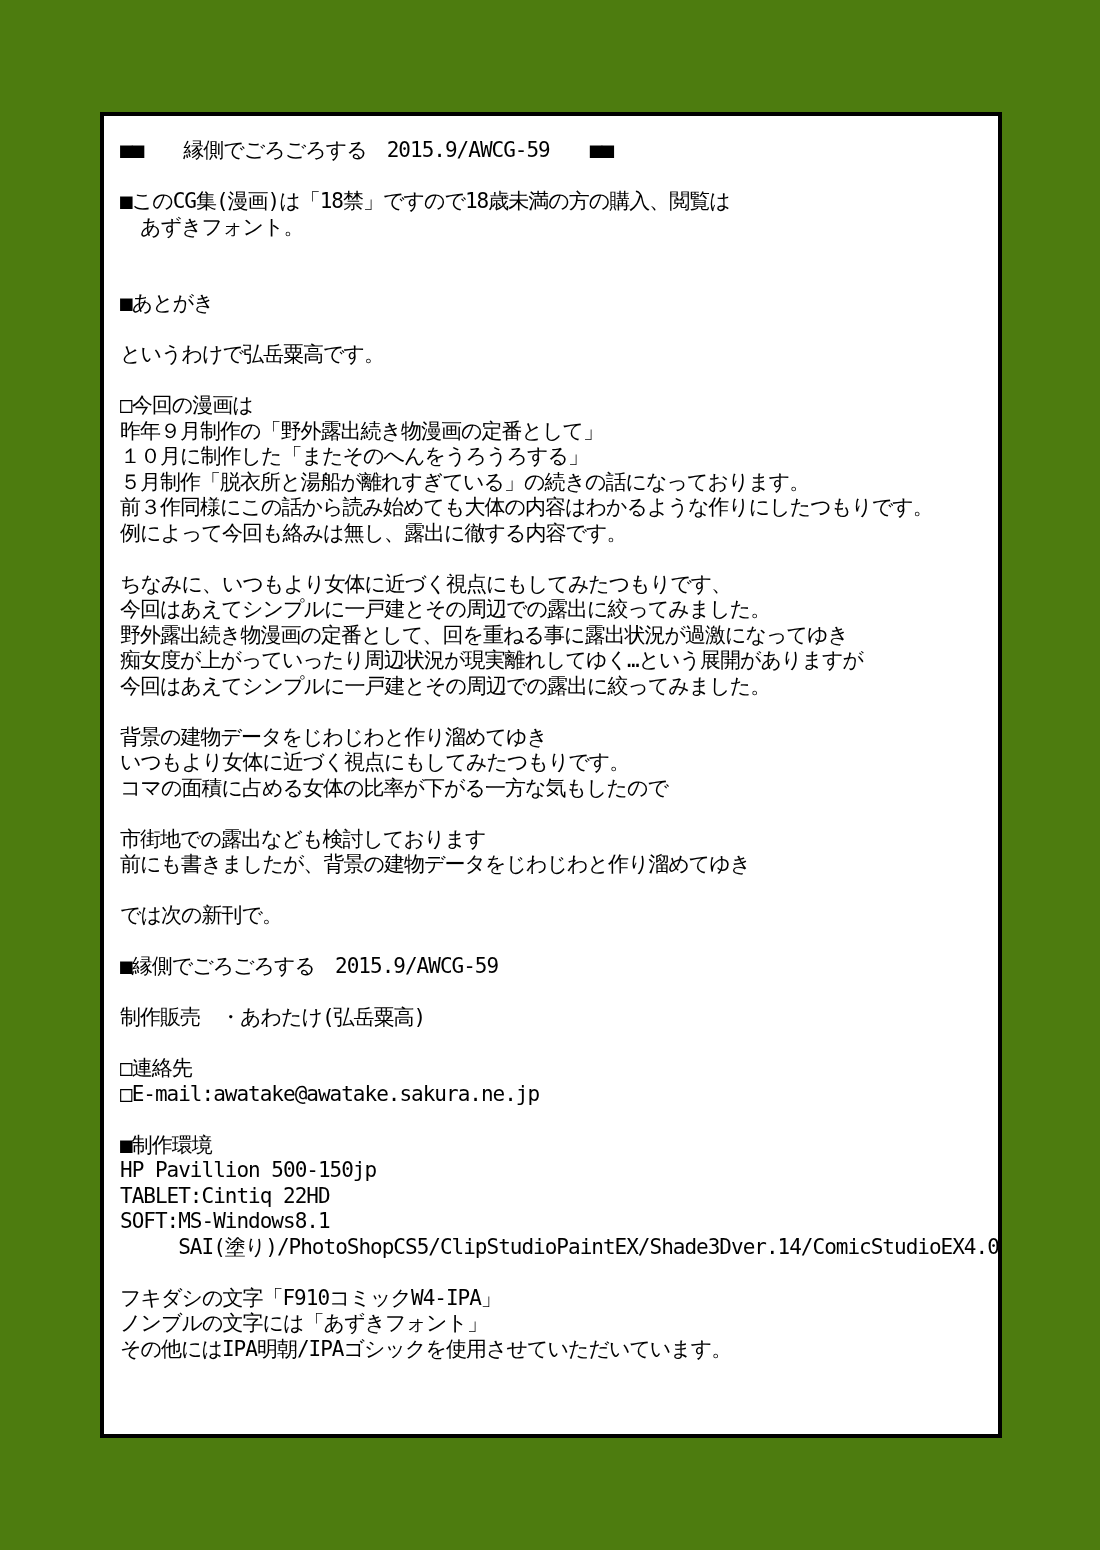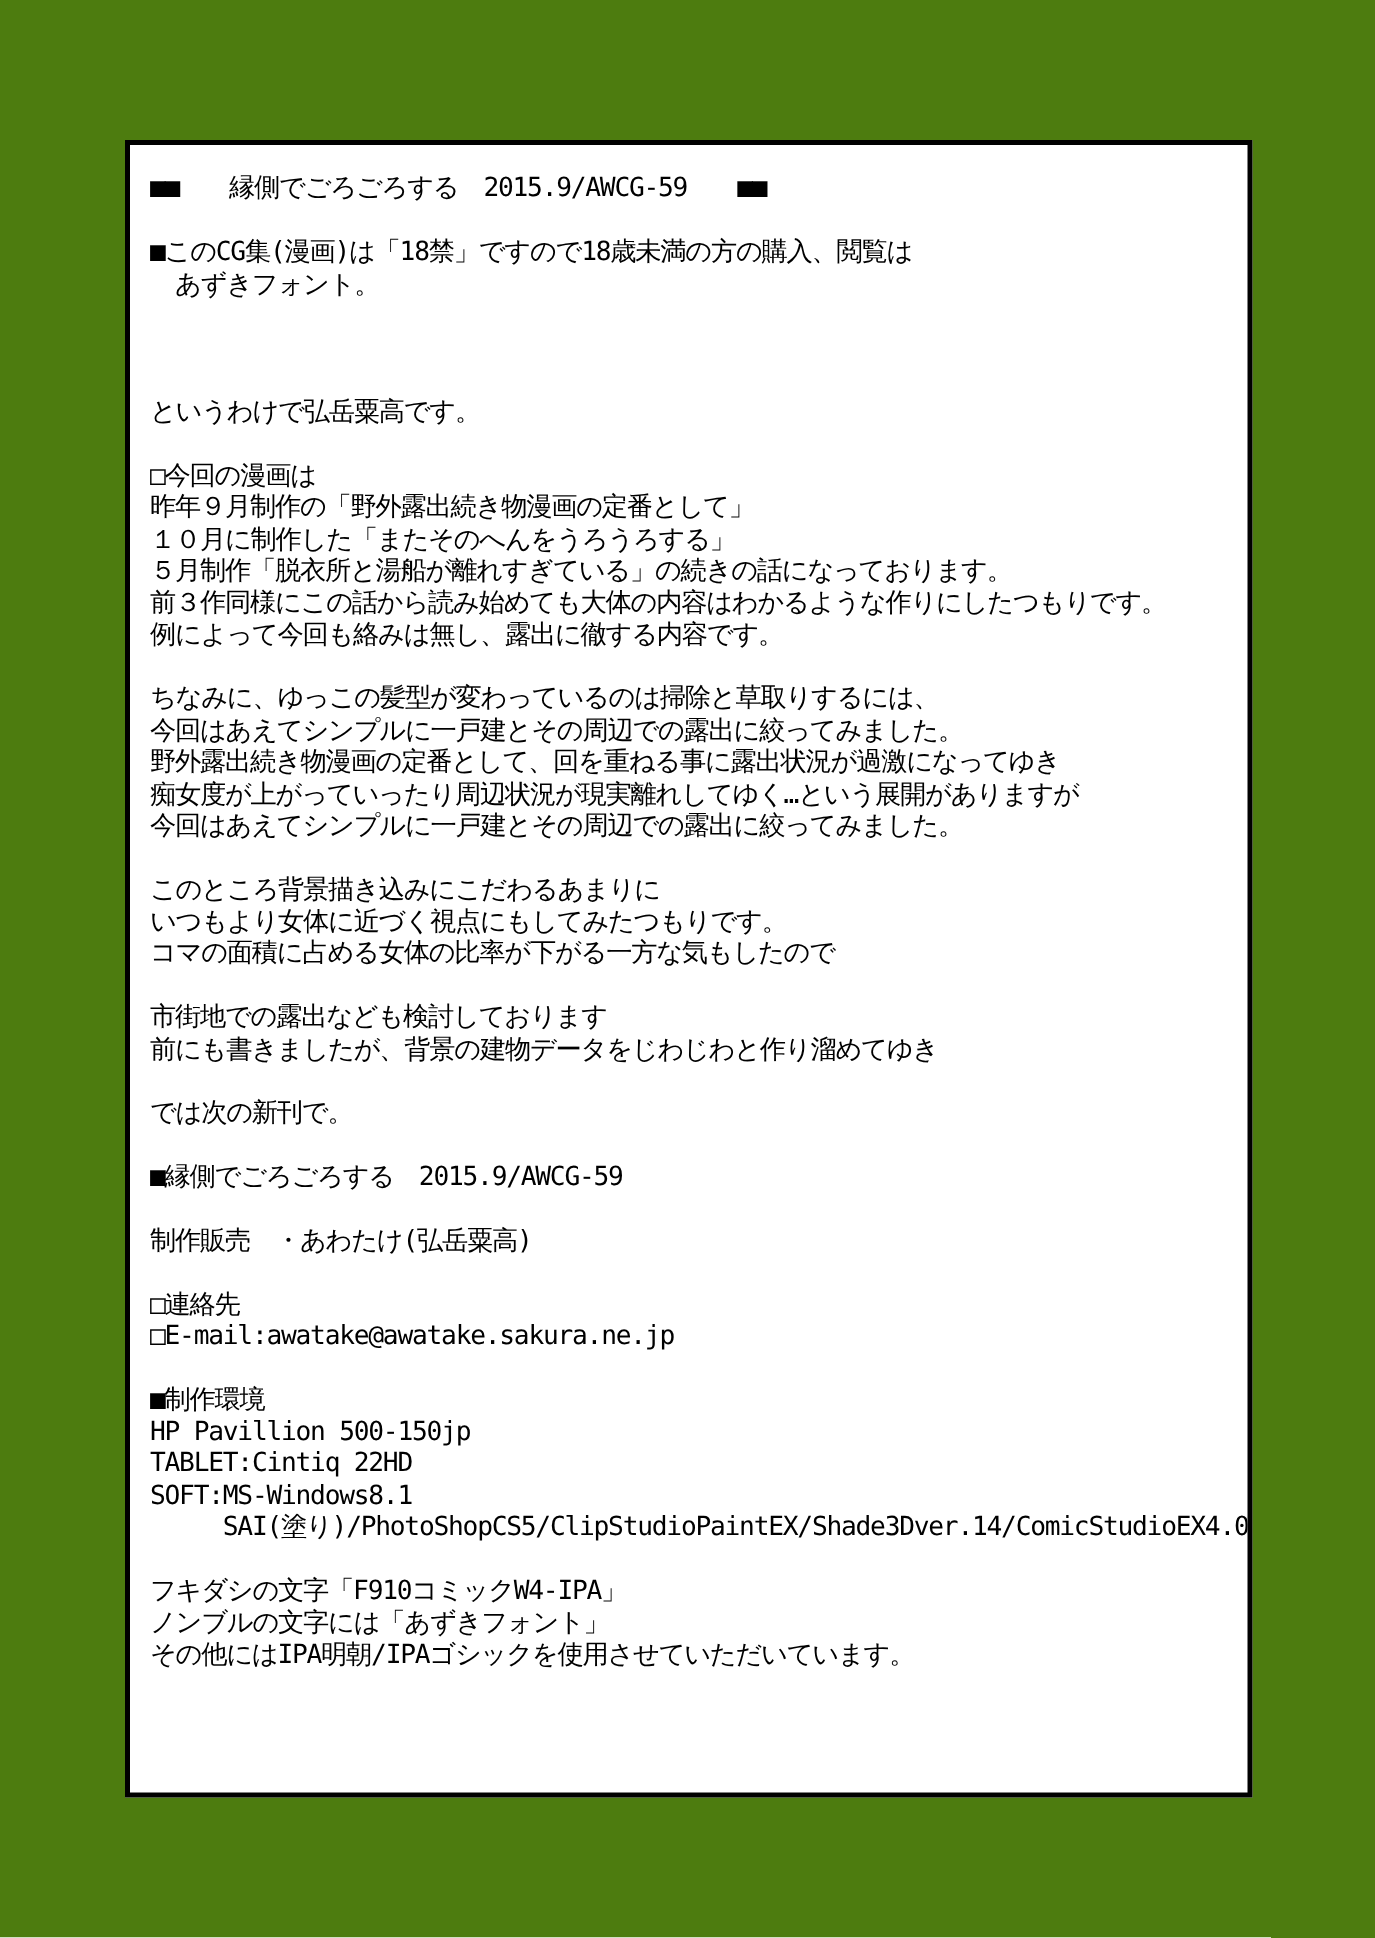--- a/index.html
+++ b/index.html
@@ -34,37 +34,38 @@
 <body>
 
 <div class="page">
   <div class="frame">
     <div class="line">■■　　縁側でごろごろする　2015.9/AWCG-59　　■■</div>
     <div class="line"></div>
     <div class="line">■このCG集(漫画)は「18禁」ですので18歳未満の方の購入、閲覧は</div>
     <div class="line">　あずきフォント。</div>
     <div class="line"></div>
     <div class="line"></div>
+    <div class="line">■あとがき</div>
     <div class="line"></div>
     <div class="line">というわけで弘岳粟高です。</div>
     <div class="line"></div>
     <div class="line">□今回の漫画は</div>
     <div class="line">昨年９月制作の「野外露出続き物漫画の定番として」</div>
     <div class="line">１０月に制作した「またそのへんをうろうろする」</div>
     <div class="line">５月制作「脱衣所と湯船が離れすぎている」の続きの話になっております。</div>
     <div class="line">前３作同様にこの話から読み始めても大体の内容はわかるような作りにしたつもりです。</div>
     <div class="line">例によって今回も絡みは無し、露出に徹する内容です。</div>
     <div class="line"></div>
-    <div class="line">ちなみに、ゆっこの髪型が変わっているのは掃除と草取りするには、</div>
+    <div class="line">ちなみに、いつもより女体に近づく視点にもしてみたつもりです、</div>
     <div class="line">今回はあえてシンプルに一戸建とその周辺での露出に絞ってみました。</div>
     <div class="line">野外露出続き物漫画の定番として、回を重ねる事に露出状況が過激になってゆき</div>
     <div class="line">痴女度が上がっていったり周辺状況が現実離れしてゆく…という展開がありますが</div>
     <div class="line">今回はあえてシンプルに一戸建とその周辺での露出に絞ってみました。</div>
     <div class="line"></div>
-    <div class="line">このところ背景描き込みにこだわるあまりに</div>
+    <div class="line">背景の建物データをじわじわと作り溜めてゆき</div>
     <div class="line">いつもより女体に近づく視点にもしてみたつもりです。</div>
     <div class="line">コマの面積に占める女体の比率が下がる一方な気もしたので</div>
     <div class="line"></div>
     <div class="line">市街地での露出なども検討しております</div>
     <div class="line">前にも書きましたが、背景の建物データをじわじわと作り溜めてゆき</div>
     <div class="line"></div>
     <div class="line">では次の新刊で。</div>
     <div class="line"></div>
     <div class="line">■縁側でごろごろする　2015.9/AWCG-59</div>
     <div class="line"></div>

